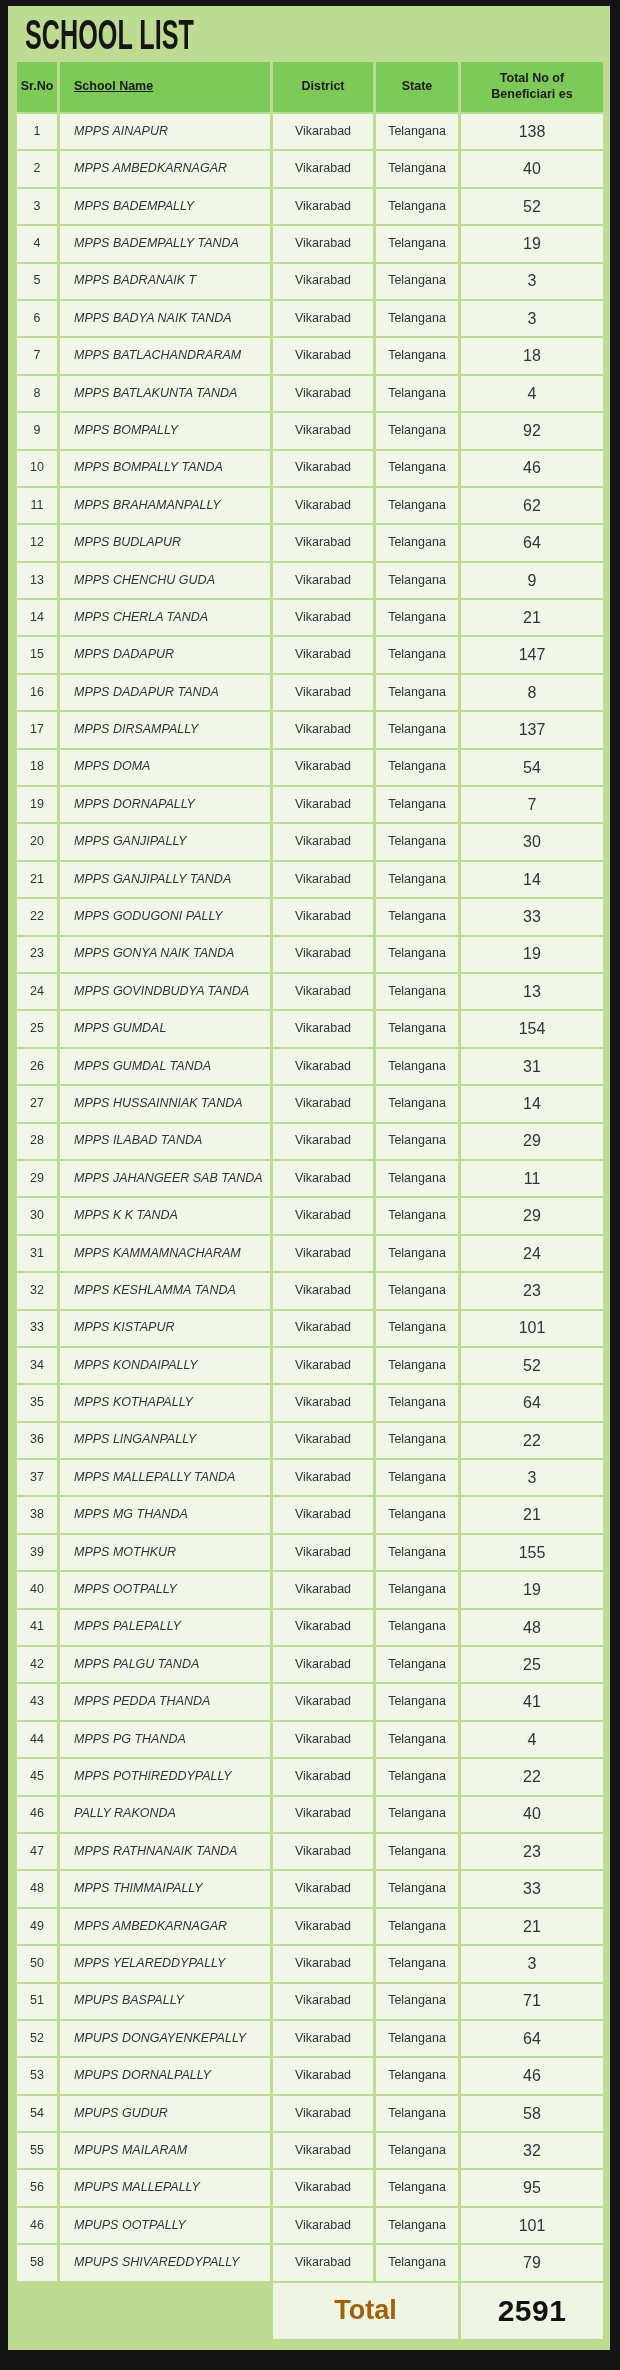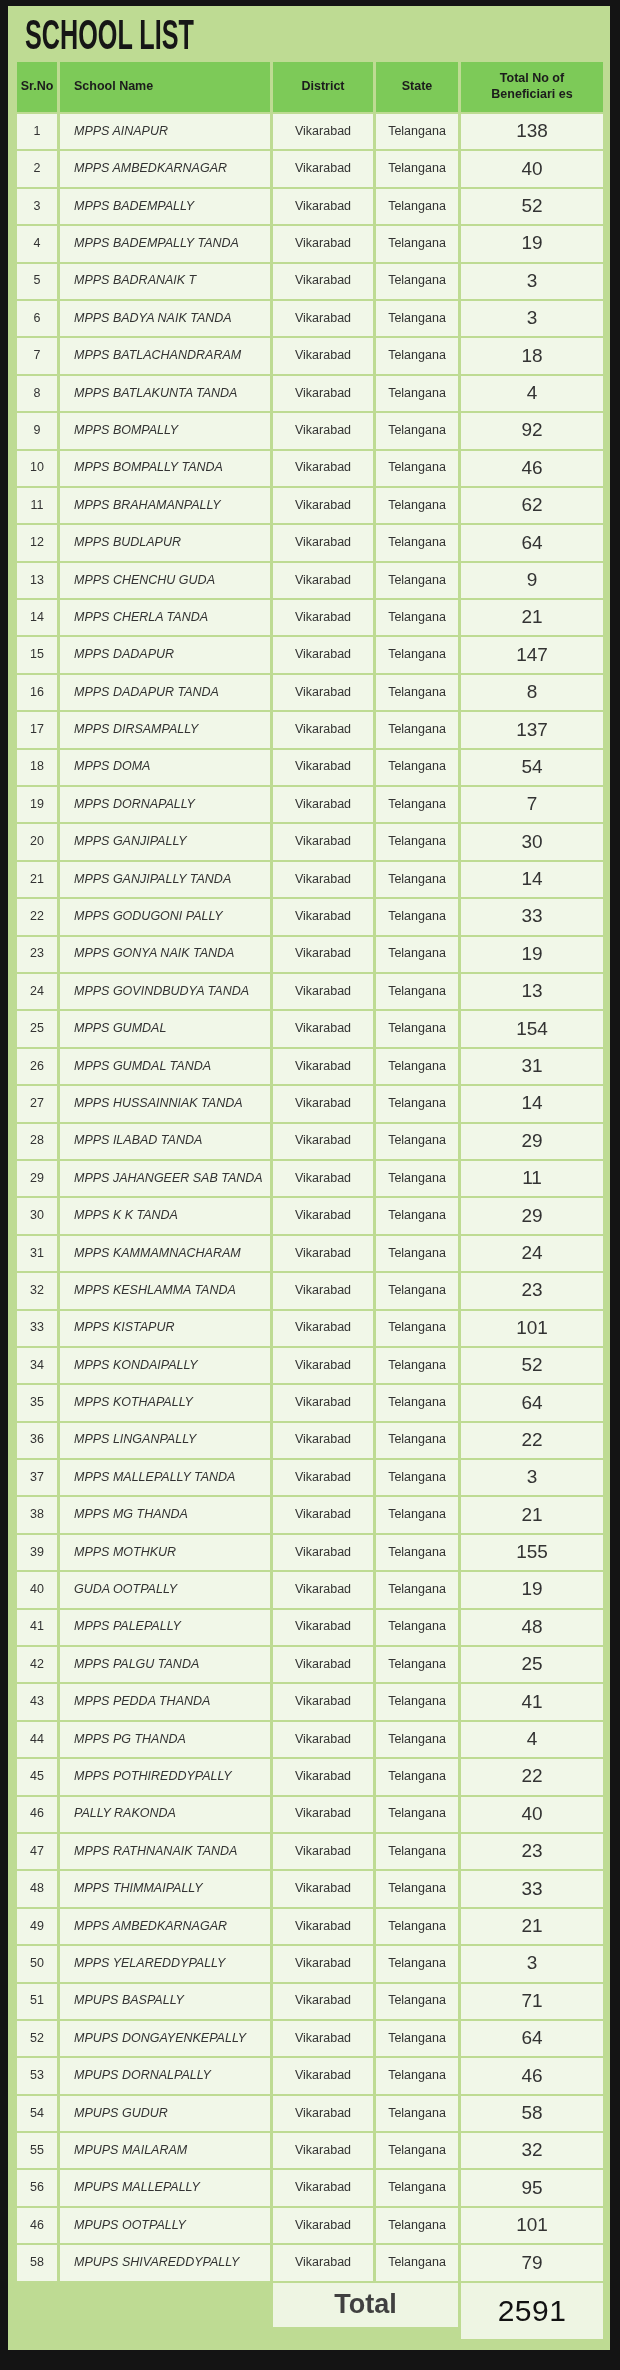--- a/index.html
+++ b/index.html
@@ -44,49 +44,49 @@
     gap:2px 3px;
   }
   .th{
     background:var(--header-bg);
     height:50px;
     display:flex;align-items:center;justify-content:center;
     font-size:12.5px;font-weight:700;color:var(--text-dark);
     text-align:center;line-height:1.25;
     padding:0 8px;
   }
-  .th.left{justify-content:flex-start;padding-left:14px;text-align:right;}
+  .th.left{justify-content:flex-start;padding-left:14px;text-align:right;text-decoration:underline;}
   .td{
     background:var(--cell-bg);
     height:35.4px;
     display:flex;align-items:center;justify-content:center;
     font-size:12.5px;color:var(--text-cell);
     line-height:1.1;
     padding:0 6px;
   }
   .td.left{justify-content:flex-start;padding-left:14px;font-style:italic;}
-  .td.num{font-size:19px;}
+  .td.num{font-size:16px;}
   .total-spacer{
     grid-column:1 / 3;
     background:transparent;
     height:56px;
   }
   .total-label{
     grid-column:3 / 5;
     background:var(--total-bg);
-    height:44px;
+    height:56px;
     display:flex;align-items:center;justify-content:center;
-    font-size:27px;font-weight:700;color:#404040;
+    font-size:27px;font-weight:700;color:#a16207;
   }
   .total-value{
     grid-column:5 / 6;
     background:var(--total-bg);
     height:56px;
     display:flex;align-items:center;justify-content:center;
-    font-size:30px;font-weight:400;color:#111;
+    font-size:30px;font-weight:700;color:#111;
     letter-spacing:0.5px;
   }
 </style>
 </head>
 <body>
 
 <div class="frame">
   <h1 class="title">SCHOOL LIST</h1>
 
   <div class="grid">
@@ -324,21 +324,21 @@
   <div class="td">Telangana</div>
   <div class="td num">21</div>
 
   <div class="td">39</div>
   <div class="td left">MPPS MOTHKUR</div>
   <div class="td">Vikarabad</div>
   <div class="td">Telangana</div>
   <div class="td num">155</div>
 
   <div class="td">40</div>
-  <div class="td left">GUDA OOTPALLY</div>
+  <div class="td left">MPPS OOTPALLY</div>
   <div class="td">Vikarabad</div>
   <div class="td">Telangana</div>
   <div class="td num">19</div>
 
   <div class="td">41</div>
   <div class="td left">MPPS PALEPALLY</div>
   <div class="td">Vikarabad</div>
   <div class="td">Telangana</div>
   <div class="td num">48</div>
 

